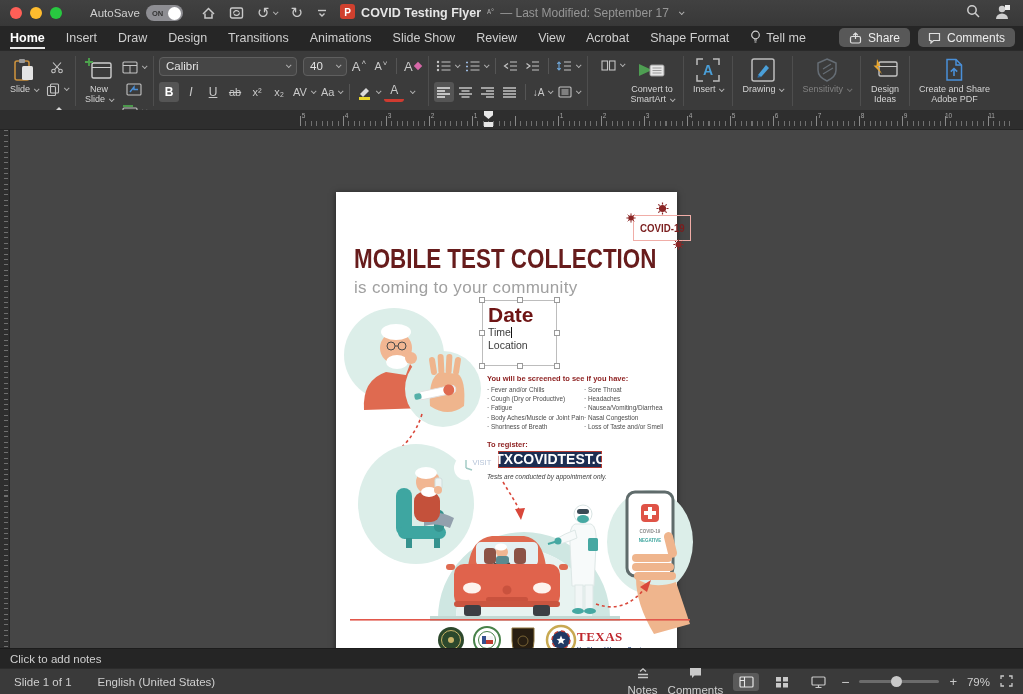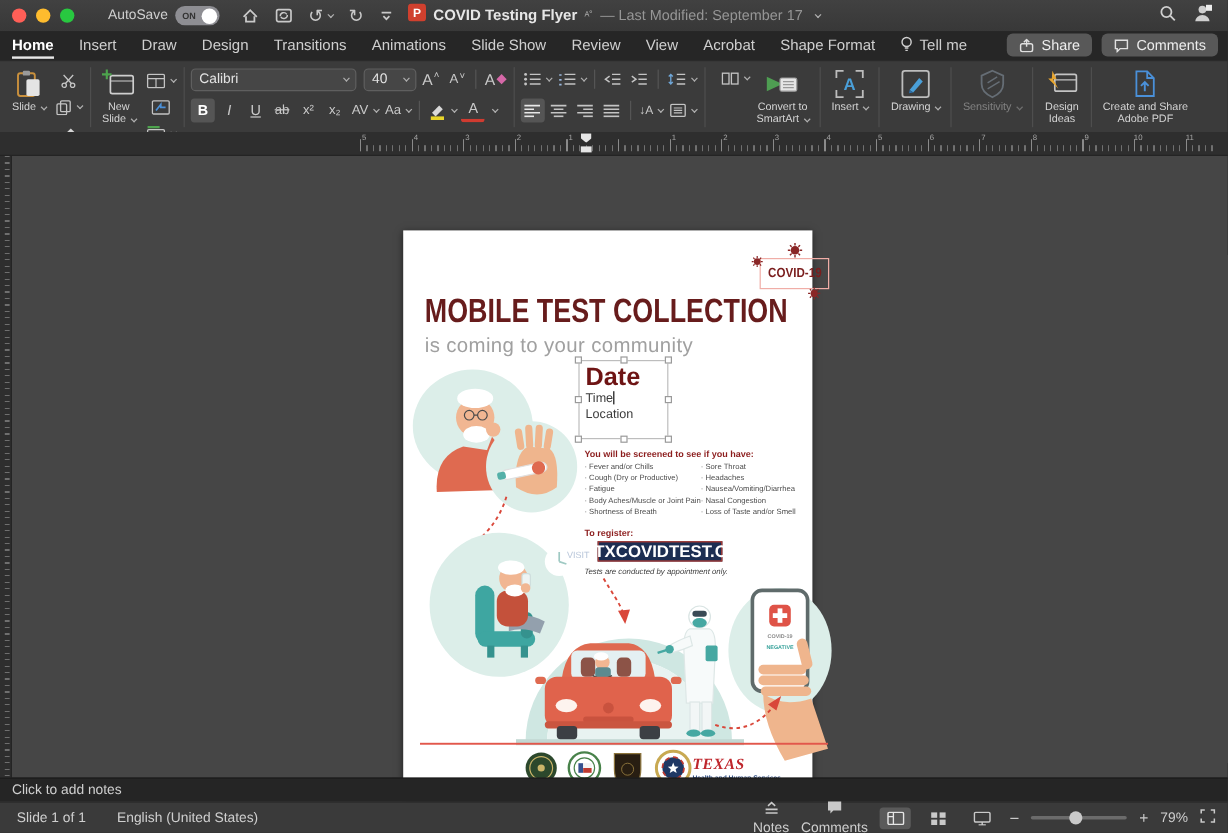--- a/index.html
+++ b/index.html
@@ -110,21 +110,21 @@
   .visitbtn { position:absolute; left:162px; top:259px; width:104px; height:17px; background:#1c2e52;
               border:1.5px solid #b23a31; display:flex; align-items:flex-end; justify-content:center; gap:4px; }
   .visitbtn .v1 { font-size:7.5px; color:#b7c5d9; } .visitbtn .v2 { font-size:14px; font-weight:bold; color:#fff; }
   .apptnote { position:absolute; left:151px; top:281px; font-size:6.5px; font-style:italic; color:#3d3d3d; }
 
   .phone-app { position:absolute; left:291px; top:336px; width:46px; text-align:center; font-size:6px;
                font-weight:bold; color:#8a8a8a; transform:scale(.75); }
   .phone-res { position:absolute; left:291px; top:345px; width:46px; text-align:center; font-size:6px;
                font-weight:bold; color:#3ba49d; transform:scale(.75); }
   .orgbox { position:absolute; left:241px; top:437px; }
-  .orgbox .nm { font-family:"Liberation Serif", serif; font-size:13px; font-weight:bold; color:#bf272d; letter-spacing:.5px;font-style:italic; }
+  .orgbox .nm { font-family:"Liberation Serif", serif; font-size:13px; font-weight:bold; color:#bf272d; letter-spacing:.5px; }
   .orgbox .sb { font-size:7px; font-weight:bold; color:#24457f; transform:scale(.8); transform-origin:left; white-space:nowrap; }
 
   
   .notesbar { position:absolute; left:0; top:648px; width:1023px; height:20px; background:#252525;
               border-top:1px solid #1c1c1c; display:flex; align-items:center; }
   .notesbar span { margin-left:10px; font-size:11.5px; color:#cfcfcf; }
   .statusbar { position:absolute; left:0; top:668px; width:1023px; height:26px; background:#3a3a3a;
                border-top:1px solid #2c2c2c; display:flex; align-items:center; color:#cfcfcf; font-size:11.5px; }
   .statusbar .lft { display:flex; gap:26px; margin-left:14px; }
   .statusbar .rgt { position:absolute; right:10px; display:flex; align-items:center; gap:10px; }

